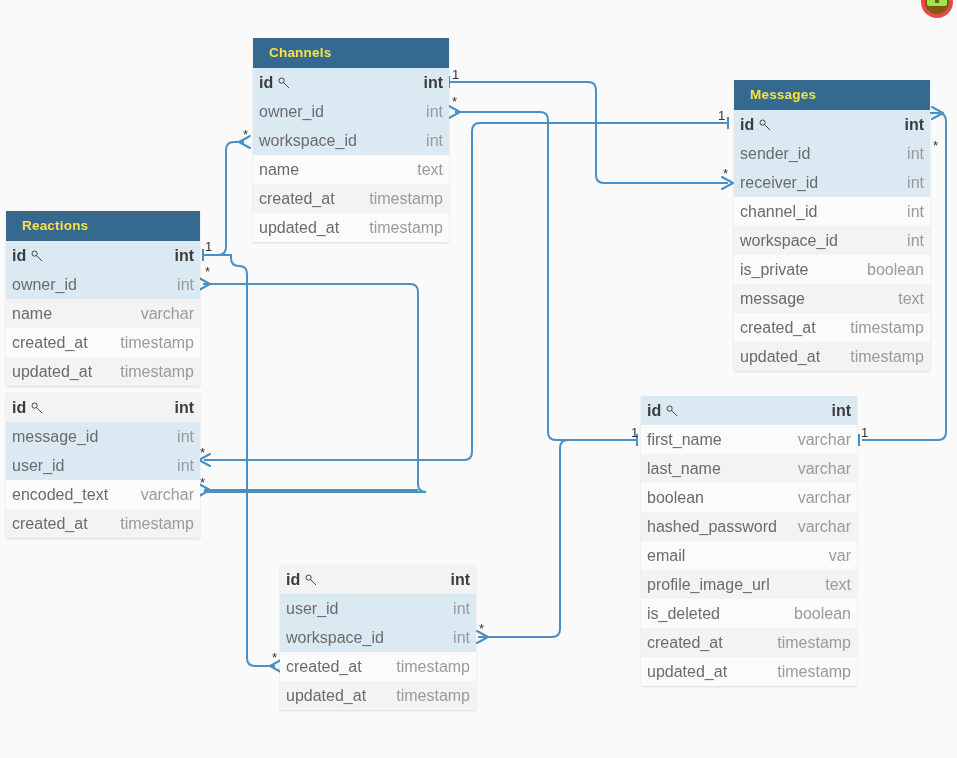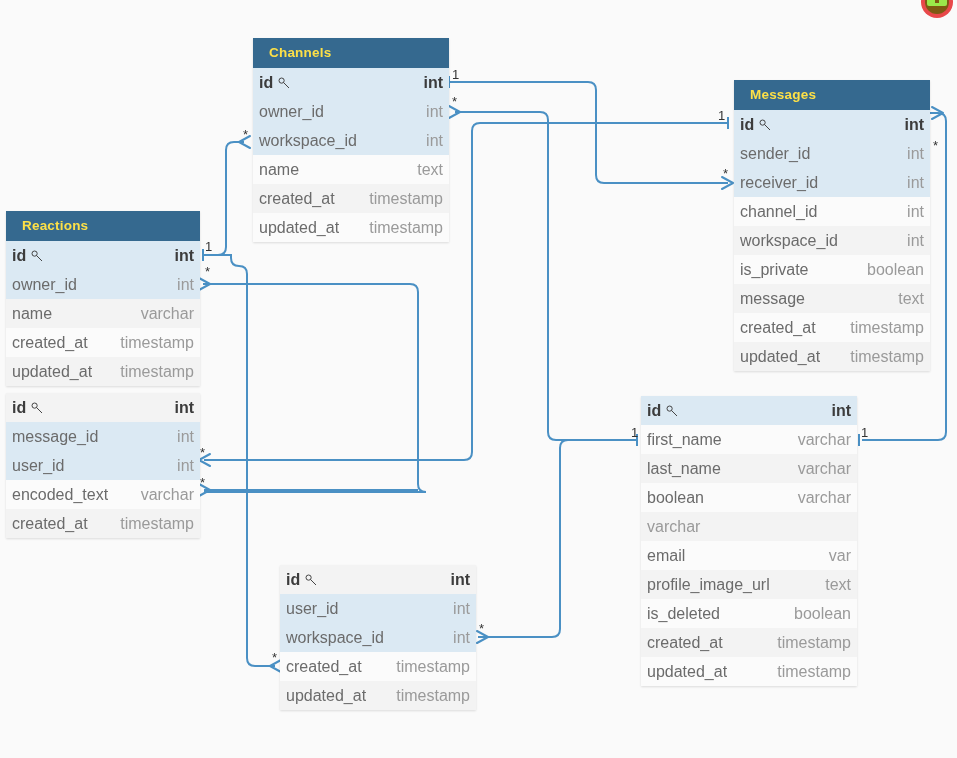--- a/index.html
+++ b/index.html
@@ -299,20 +299,21 @@
         </div>
         <div class="row alt">
           <span class="fname">last_name</span>
           <span class="ftype">varchar</span>
         </div>
         <div class="row plain">
           <span class="fname">boolean</span>
           <span class="ftype">varchar</span>
         </div>
         <div class="row alt">
+          <span class="fname">hashed_password</span>
           <span class="ftype">varchar</span>
         </div>
         <div class="row plain">
           <span class="fname">email</span>
           <span class="ftype">var</span>
         </div>
         <div class="row alt">
           <span class="fname">profile_image_url</span>
           <span class="ftype">text</span>
         </div>

